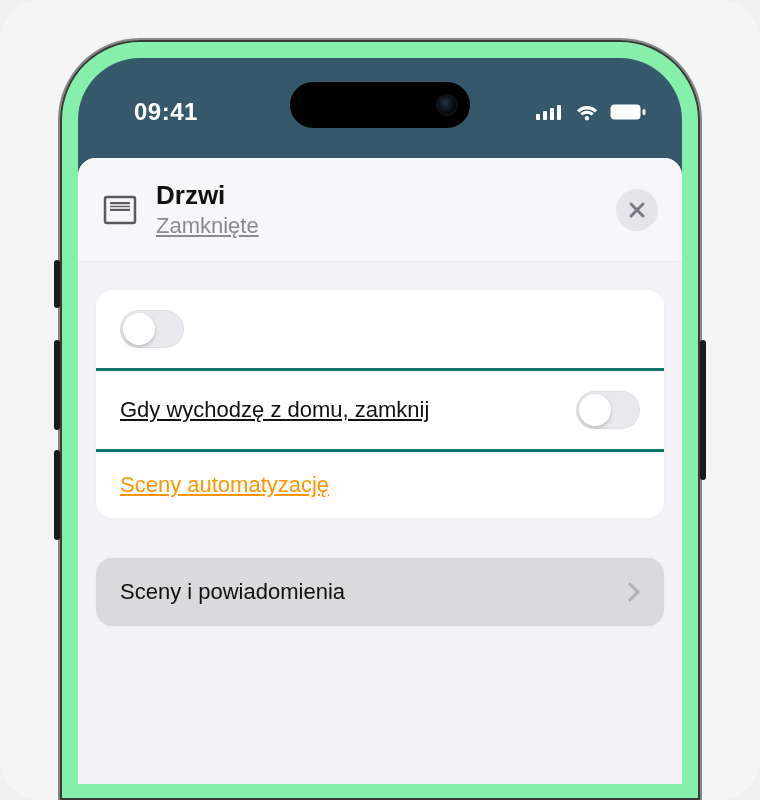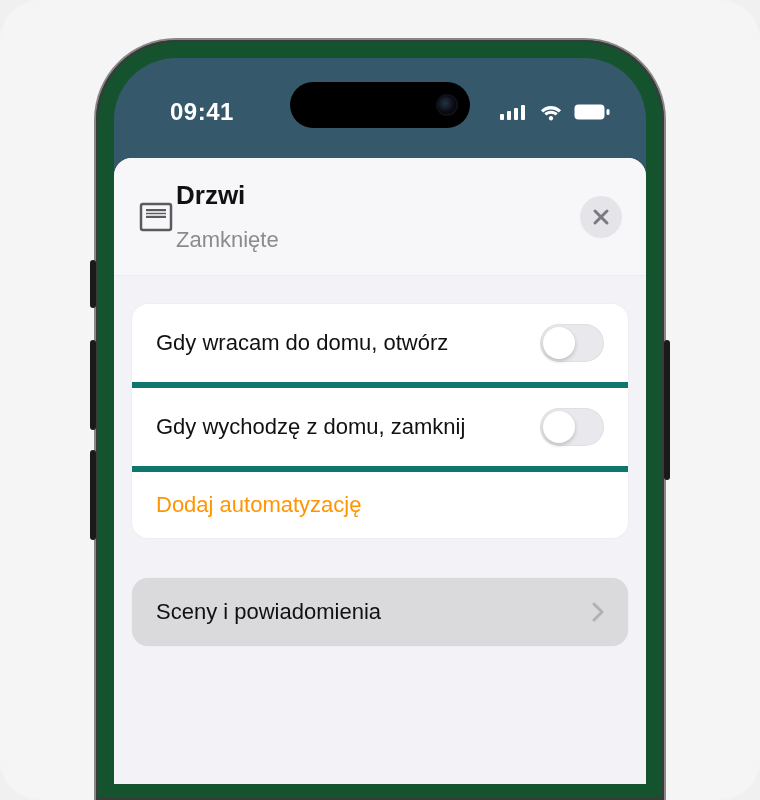--- a/index.html
+++ b/index.html
@@ -17,22 +17,22 @@
     width: 760px;
     height: 800px;
     background: #f5f5f5;
     border-radius: 40px;
     position: relative;
     display: flex;
     justify-content: center;
     padding-top: 40px;
   }
   .phone {
-    width: 568px;
-    background: #14532d;
+    width: 640px;
+    background: #86efac;
     border-radius: 80px 80px 0 0;
     padding: 18px 18px 16px 18px;
     position: relative;
     box-shadow: inset 0 0 0 2px #3a3a3a, 0 0 0 2px #888;
   }
   .side-btn { position:absolute; background:#1a1a1a; border-radius:4px; }
   .side-btn.l1 { left:-6px; top:220px; width:6px; height:48px; }
   .side-btn.l2 { left:-6px; top:300px; width:6px; height:90px; }
   .side-btn.l3 { left:-6px; top:410px; width:6px; height:90px; }
   .side-btn.r1 { right:-6px; top:300px; width:6px; height:140px; }
@@ -85,30 +85,30 @@
     border-radius: 18px 18px 0 0;
     margin-top: 10px;
     height: 100%;
     overflow: hidden;
   }
   .sheet-header {
     background: #f7f7fa;
     display: flex;
     align-items: center;
     padding: 22px 24px 22px 24px;
-    gap: 2px;
+    gap: 18px;
     border-bottom: 1px solid rgba(0,0,0,0.04);
   }
   .device-icon {
     width: 36px; height: 36px;
     display:flex; align-items:center; justify-content:center;
   }
   .titles { flex:1; min-width:0; }
   .device-title { font-size: 26px; font-weight: 600; color:#111; }
-  .device-sub { font-size: 22px; color:#8a8a90; margin-top:16px; }
+  .device-sub { font-size: 22px; color:#8a8a90; margin-top:2px;text-decoration:underline; }
   .close-btn {
     width: 42px; height: 42px; border-radius: 50%;
     background: #e4e4e9;
     display:flex; align-items:center; justify-content:center;
     color:#7a7a82;
   }
 
   .sheet-body { padding: 28px 18px 0 18px; }
   .card {
     background: #fff;
@@ -117,21 +117,21 @@
     margin-bottom: 40px;
     box-shadow: 0 0 0 0.5px rgba(0,0,0,0.03);
   }
   .row {
     display:flex; align-items:center; justify-content:space-between;
     padding: 20px 24px;
     font-size: 22px;
     color:#111;
     min-height: 68px;
   }
-  .row + .row { border-top: 6px solid #0f766e; }
+  .row + .row { border-top: 3px solid #0f766e; text-decoration: underline; }
   .row.link { color:#ff9500; }
   .row .label { flex: 1; padding-right: 12px; }
   .row .trail { display:flex; align-items:center; gap:8px; color:#8a8a90; }
   .row .count { font-size:22px; }
 
   .toggle {
     width: 64px; height: 38px; border-radius: 20px;
     background: #e9e9ed; position: relative; flex: 0 0 auto;
     box-shadow: inset 0 0 0 1px rgba(0,0,0,0.04);
   }
@@ -198,33 +198,32 @@
             <svg width="18" height="18" viewBox="0 0 18 18">
               <path d="M3 3 L15 15 M15 3 L3 15" stroke="#7a7a82" stroke-width="3" stroke-linecap="round"></path>
             </svg>
           </div>
         </div>
 
         <div class="sheet-body">
 
           <div class="card">
             <div class="row">
-              <div class="label">Gdy wracam do domu, otwórz</div>
               <div class="toggle">
                 <div class="knob"></div>
               </div>
             </div>
             <div class="row">
               <div class="label">Gdy wychodzę z domu, zamknij</div>
               <div class="toggle">
                 <div class="knob"></div>
               </div>
             </div>
             <div class="row link">
-              <div class="label">Dodaj automatyzację</div>
+              <div class="label">Sceny automatyzację</div>
             </div>
           </div>
 
 
           <div class="card pressed">
             <div class="row">
               <div class="label">Sceny i powiadomienia</div>
               <div class="trail">
                 <svg class="chev" width="12" height="20" viewBox="0 0 12 20">
                   <path d="M2 2 L10 10 L2 18" fill="none" stroke="#b0b0b6" stroke-width="3" stroke-linecap="round" stroke-linejoin="round"></path>

